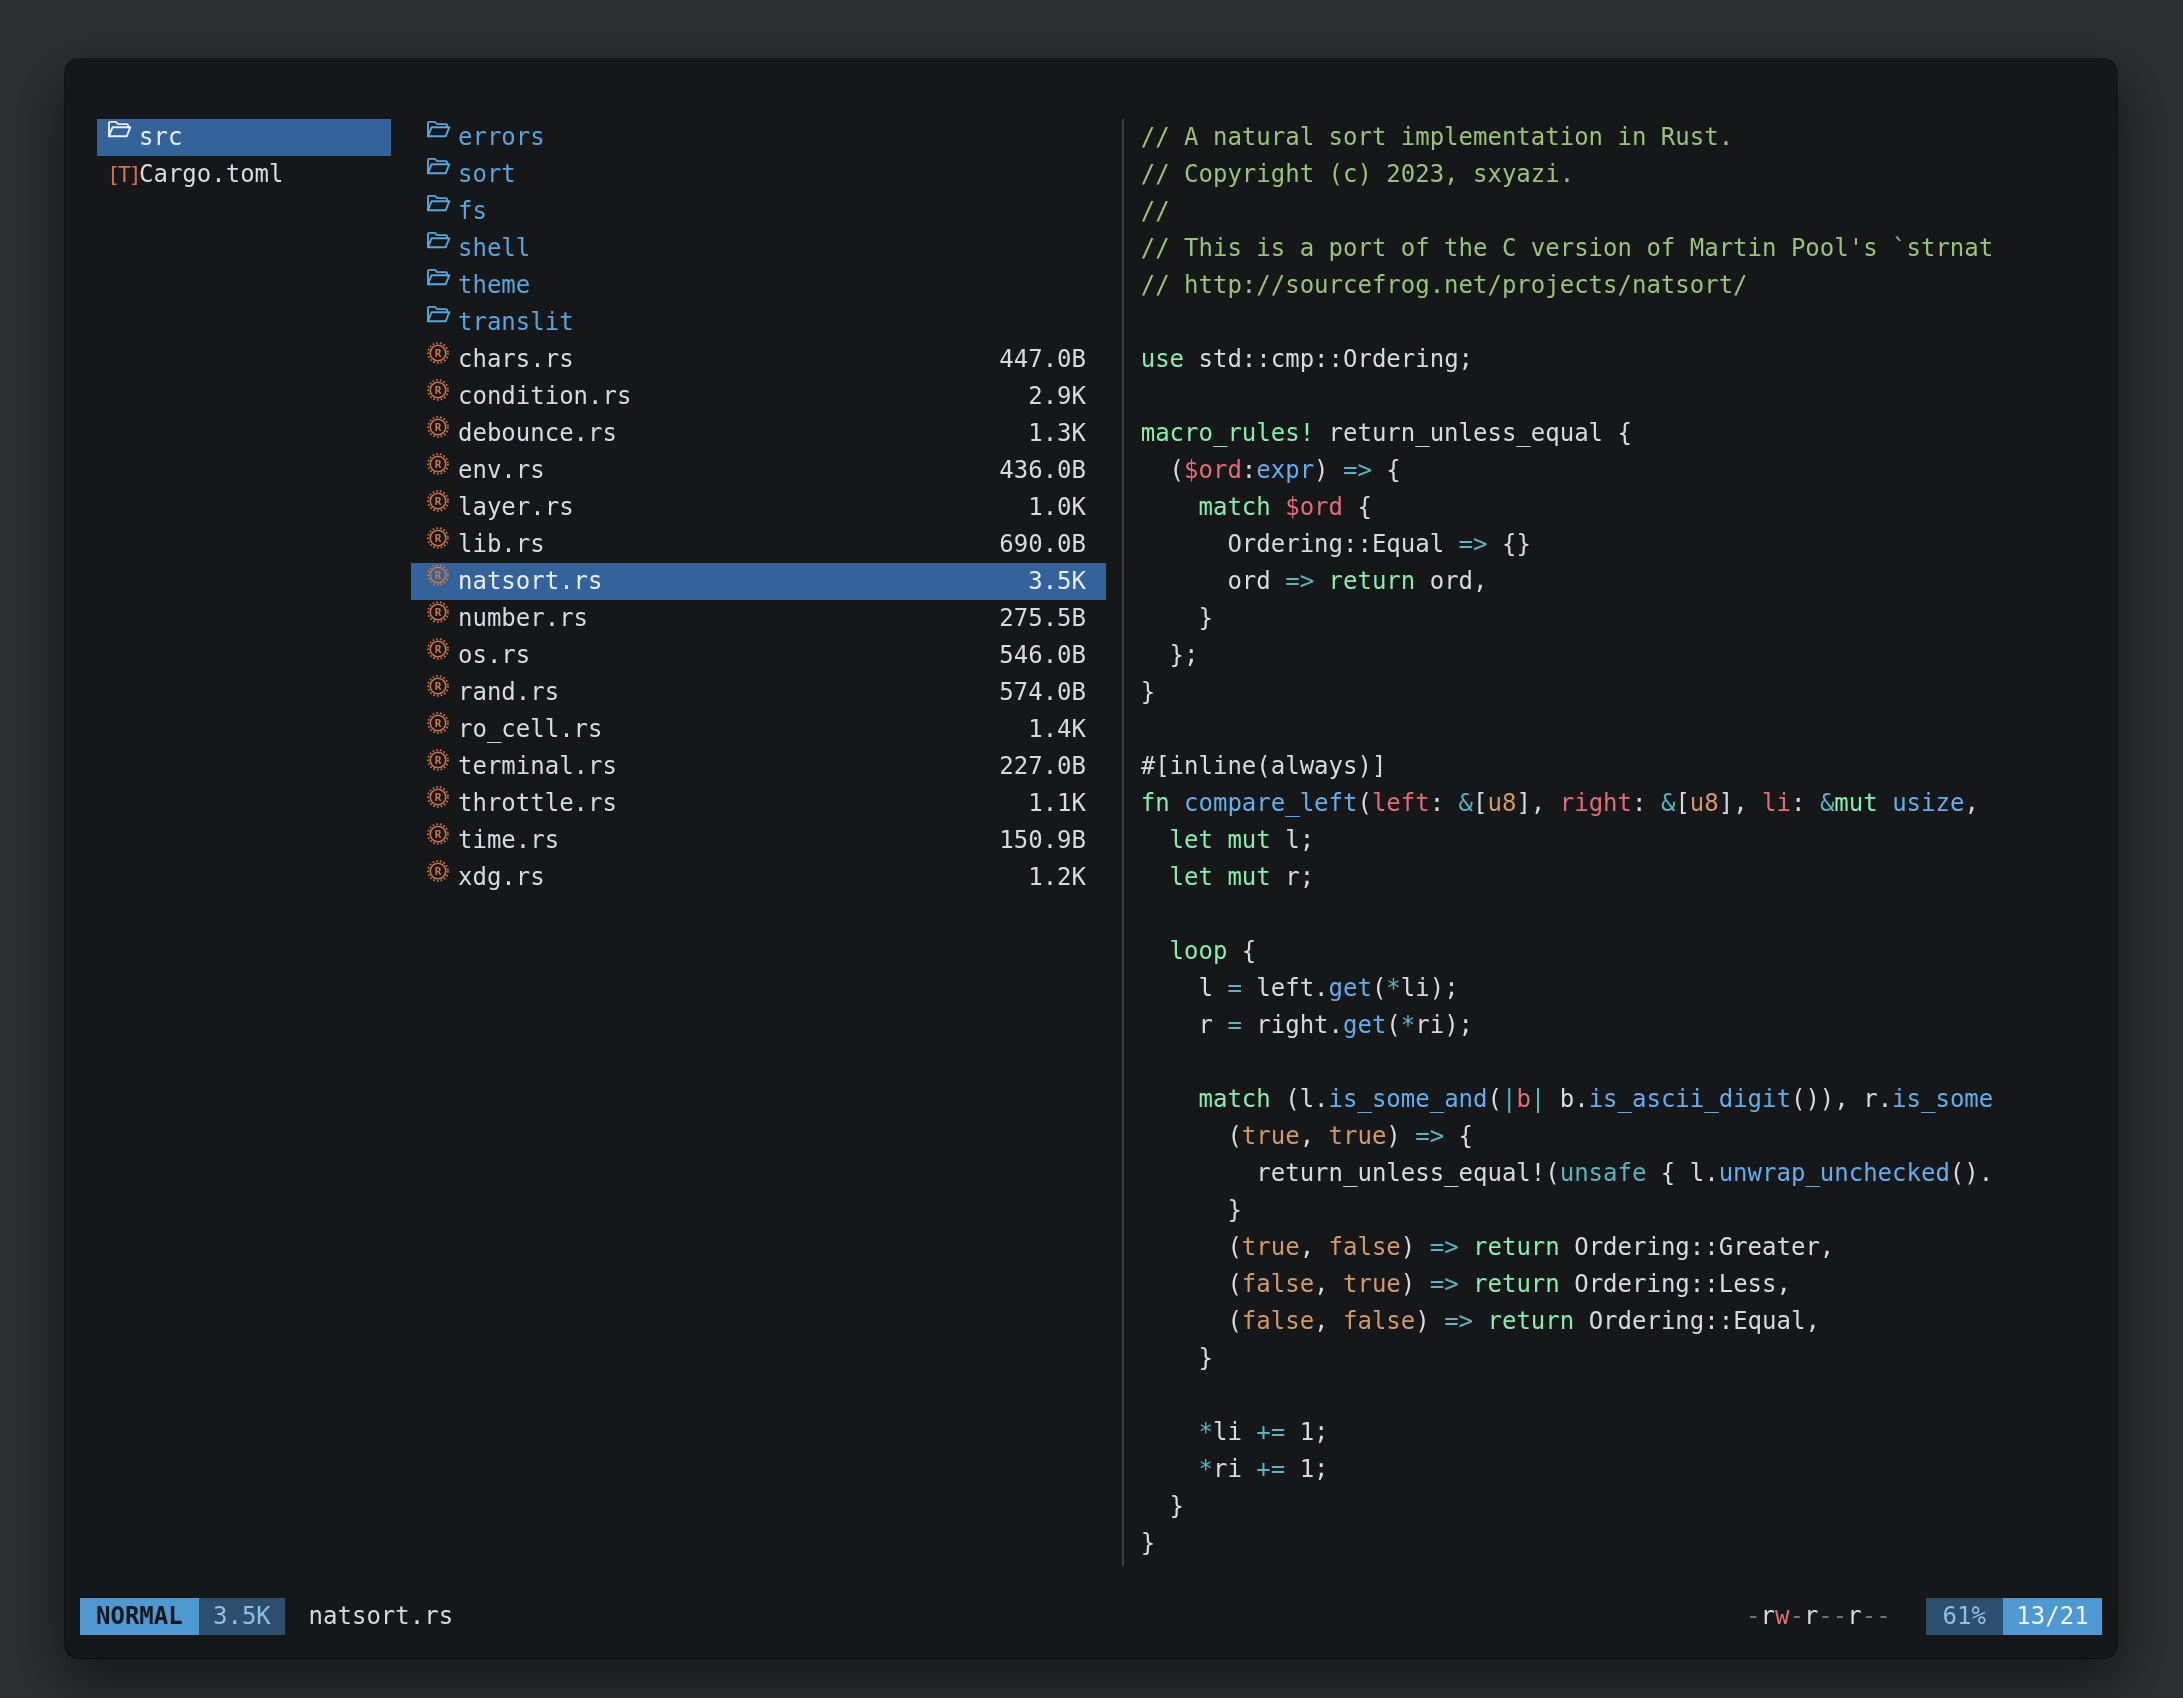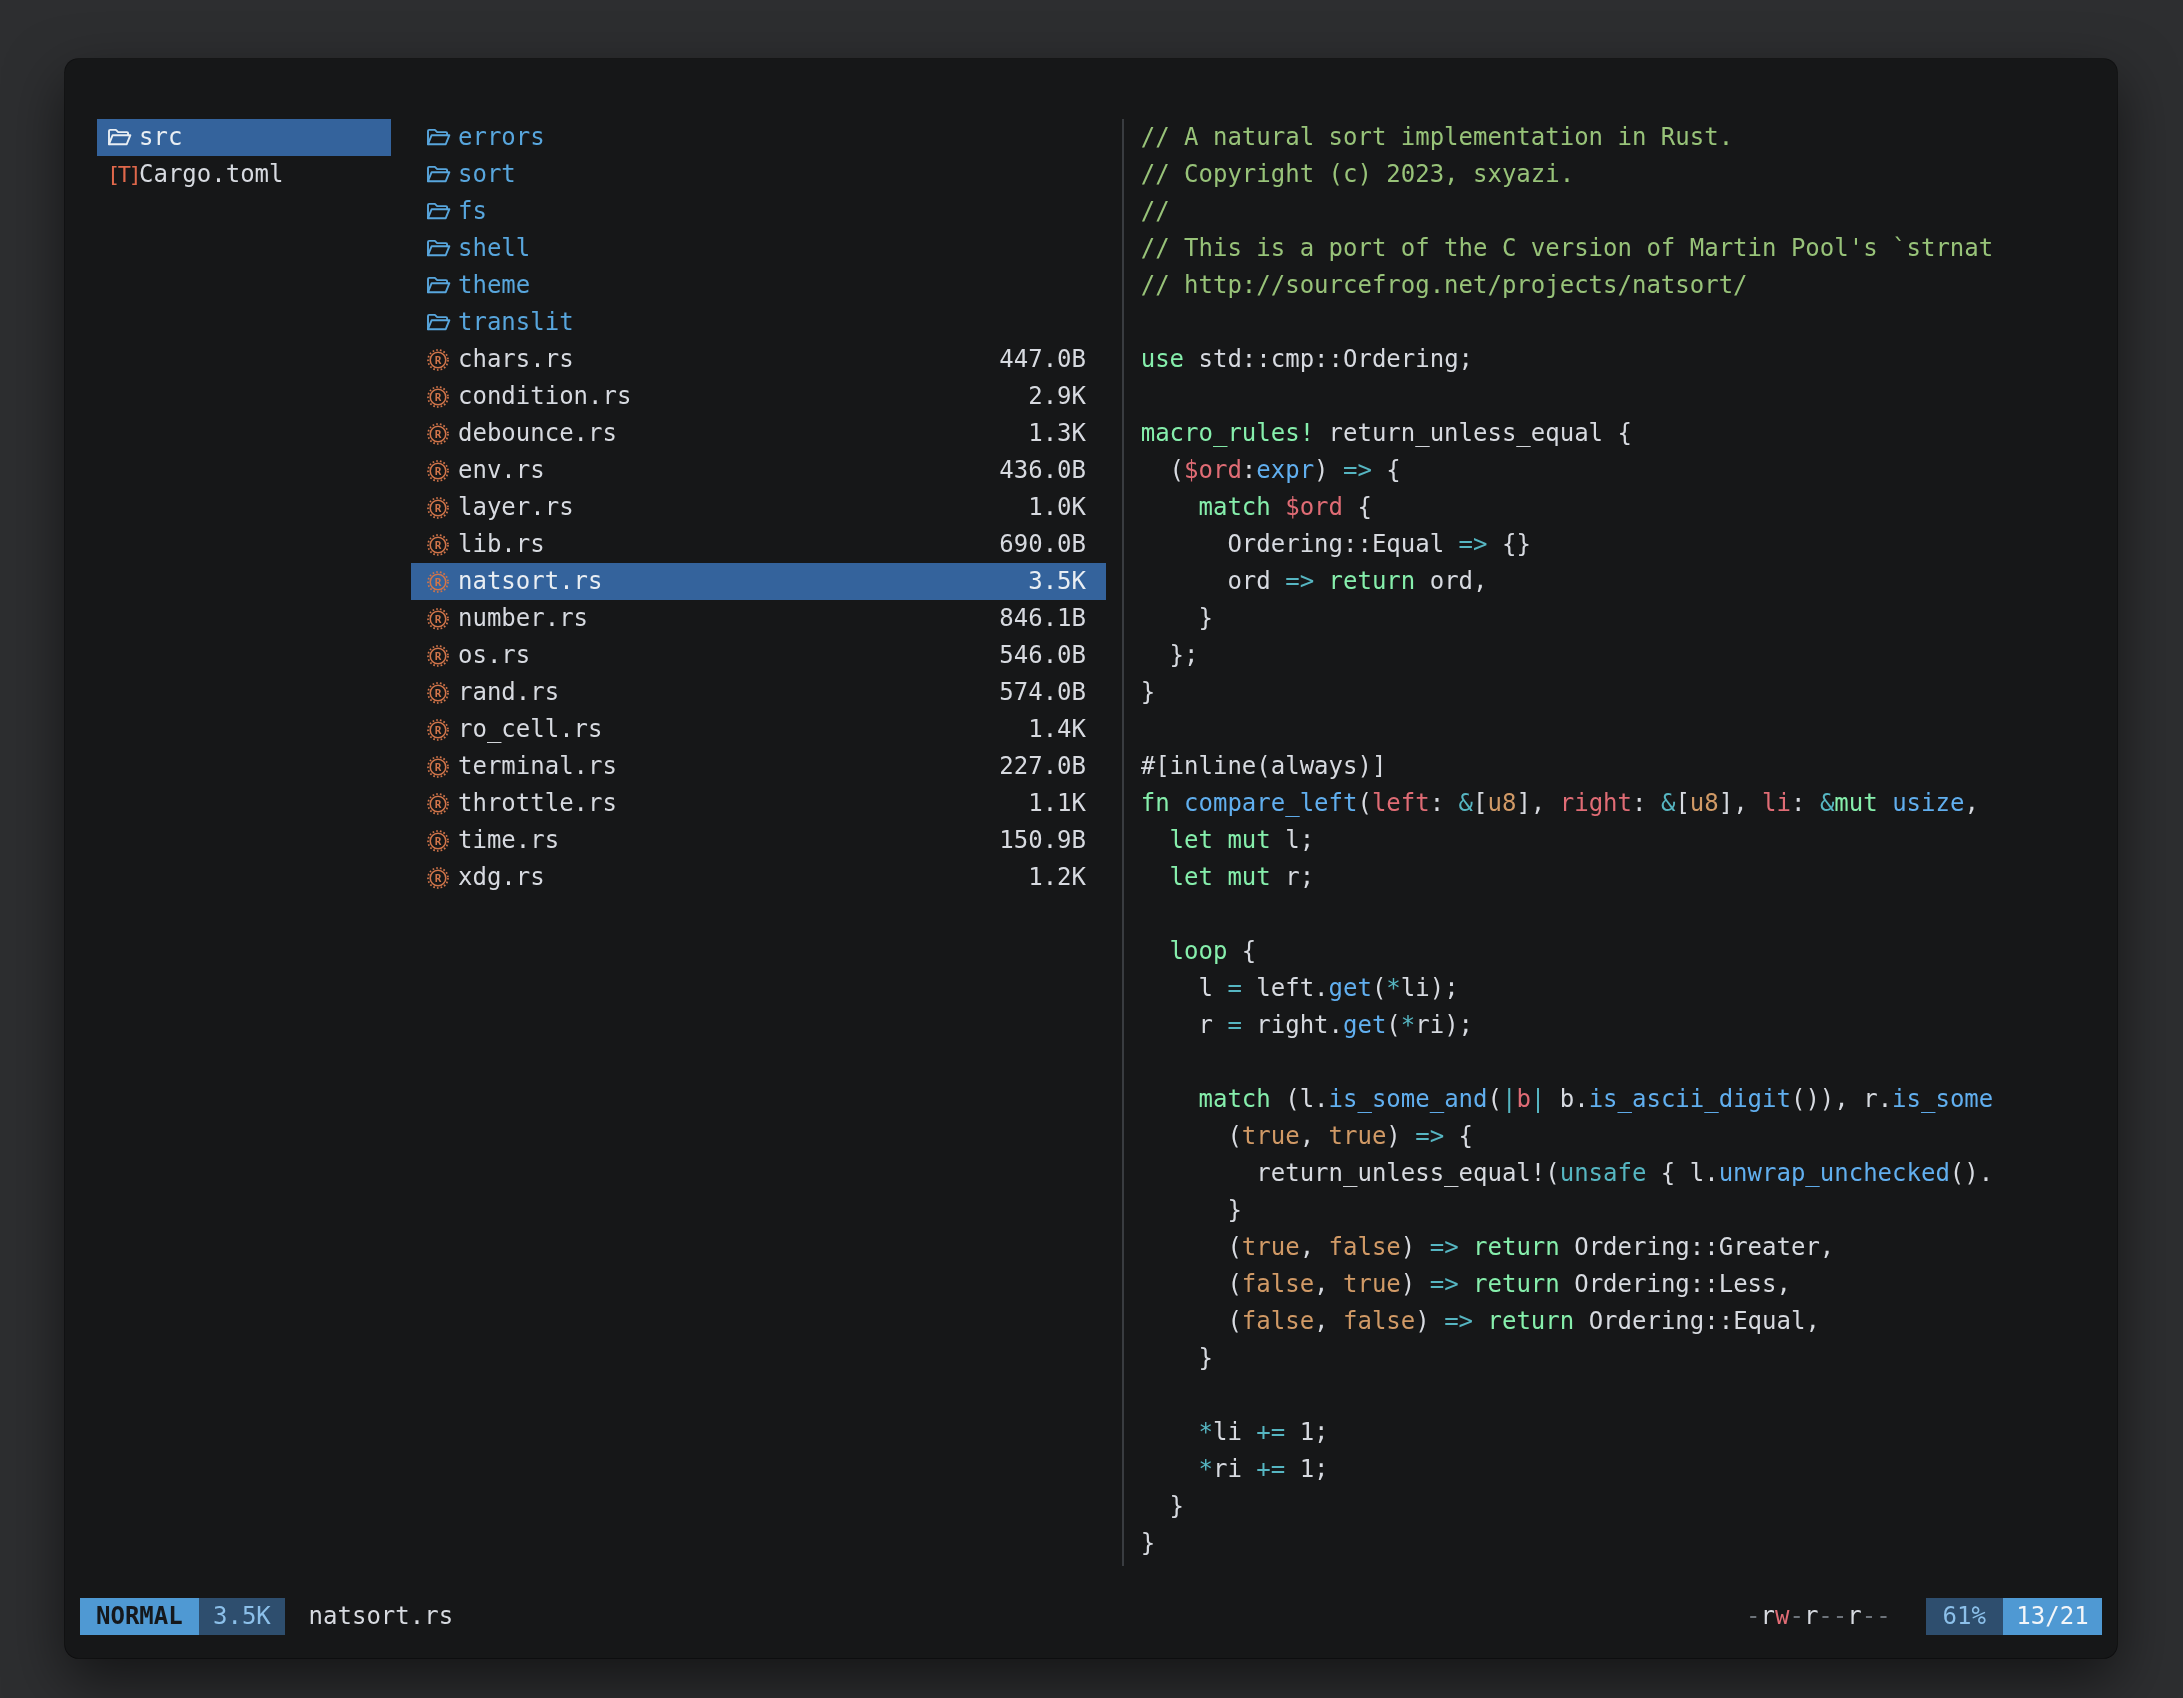--- a/index.html
+++ b/index.html
@@ -19,21 +19,21 @@
     display:flex; align-items:stretch;
     font-size:24px; line-height:37px;
     overflow:hidden;
   }
   .pane-parent  { width:294px; flex:none; margin-right:20px; }
   .pane-current { width:695px; flex:none; }
   .divider { width:1.7px; flex:none; margin-left:16px; background:var(--divider,#393c40); }
   .pane-preview { flex:1; margin-left:17px; overflow:hidden; white-space:pre; }
 
   .row {
-    display:flex; align-items:center; height:37px;
+    display:flex; align-items:flex-start; height:37px;
     padding:0 20px 0 15px; white-space:pre;
     color: var(--file-fg, #d7dae0);
   }
   .pane-parent .row { padding-left:10px; padding-right:8.4px; }
   .row.is-folder { color: var(--folder-fg, #58a6dd); }
   .row.selected { background: var(--selection, #34639c); color:#e9eef3; }
   .row .icon { width:32px; flex:none; display:inline-flex; align-items:center; }
   .row .label { flex:1; overflow:hidden; }
   .row .size { flex:none; }
   .icon-rust { color: var(--rust-icon, #d1754a); }
@@ -134,21 +134,21 @@
             </svg></span><span class="label">lib.rs</span><span class="size">690.0B</span></div>
         <div class="row selected is-file"><span class="icon icon-rust"><svg viewBox="0 0 24 24" width="24" height="24" style="font-size:29px">
               <circle cx="12" cy="12" r="10" fill="none" stroke="currentColor" stroke-width="1.7" stroke-dasharray="1.7 2.05"></circle>
               <circle cx="12" cy="12" r="7.8" fill="none" stroke="currentColor" stroke-width="1.6"></circle>
               <text x="12" y="16.2" text-anchor="middle" font-size="11" font-weight="bold" fill="currentColor">R</text>
             </svg></span><span class="label">natsort.rs</span><span class="size">3.5K</span></div>
         <div class="row is-file"><span class="icon icon-rust"><svg viewBox="0 0 24 24" width="24" height="24" style="font-size:29px">
               <circle cx="12" cy="12" r="10" fill="none" stroke="currentColor" stroke-width="1.7" stroke-dasharray="1.7 2.05"></circle>
               <circle cx="12" cy="12" r="7.8" fill="none" stroke="currentColor" stroke-width="1.6"></circle>
               <text x="12" y="16.2" text-anchor="middle" font-size="11" font-weight="bold" fill="currentColor">R</text>
-            </svg></span><span class="label">number.rs</span><span class="size">846.1B</span></div>
+            </svg></span><span class="label">number.rs</span><span class="size">275.5B</span></div>
         <div class="row is-file"><span class="icon icon-rust"><svg viewBox="0 0 24 24" width="24" height="24" style="font-size:29px">
               <circle cx="12" cy="12" r="10" fill="none" stroke="currentColor" stroke-width="1.7" stroke-dasharray="1.7 2.05"></circle>
               <circle cx="12" cy="12" r="7.8" fill="none" stroke="currentColor" stroke-width="1.6"></circle>
               <text x="12" y="16.2" text-anchor="middle" font-size="11" font-weight="bold" fill="currentColor">R</text>
             </svg></span><span class="label">os.rs</span><span class="size">546.0B</span></div>
         <div class="row is-file"><span class="icon icon-rust"><svg viewBox="0 0 24 24" width="24" height="24" style="font-size:29px">
               <circle cx="12" cy="12" r="10" fill="none" stroke="currentColor" stroke-width="1.7" stroke-dasharray="1.7 2.05"></circle>
               <circle cx="12" cy="12" r="7.8" fill="none" stroke="currentColor" stroke-width="1.6"></circle>
               <text x="12" y="16.2" text-anchor="middle" font-size="11" font-weight="bold" fill="currentColor">R</text>
             </svg></span><span class="label">rand.rs</span><span class="size">574.0B</span></div>

